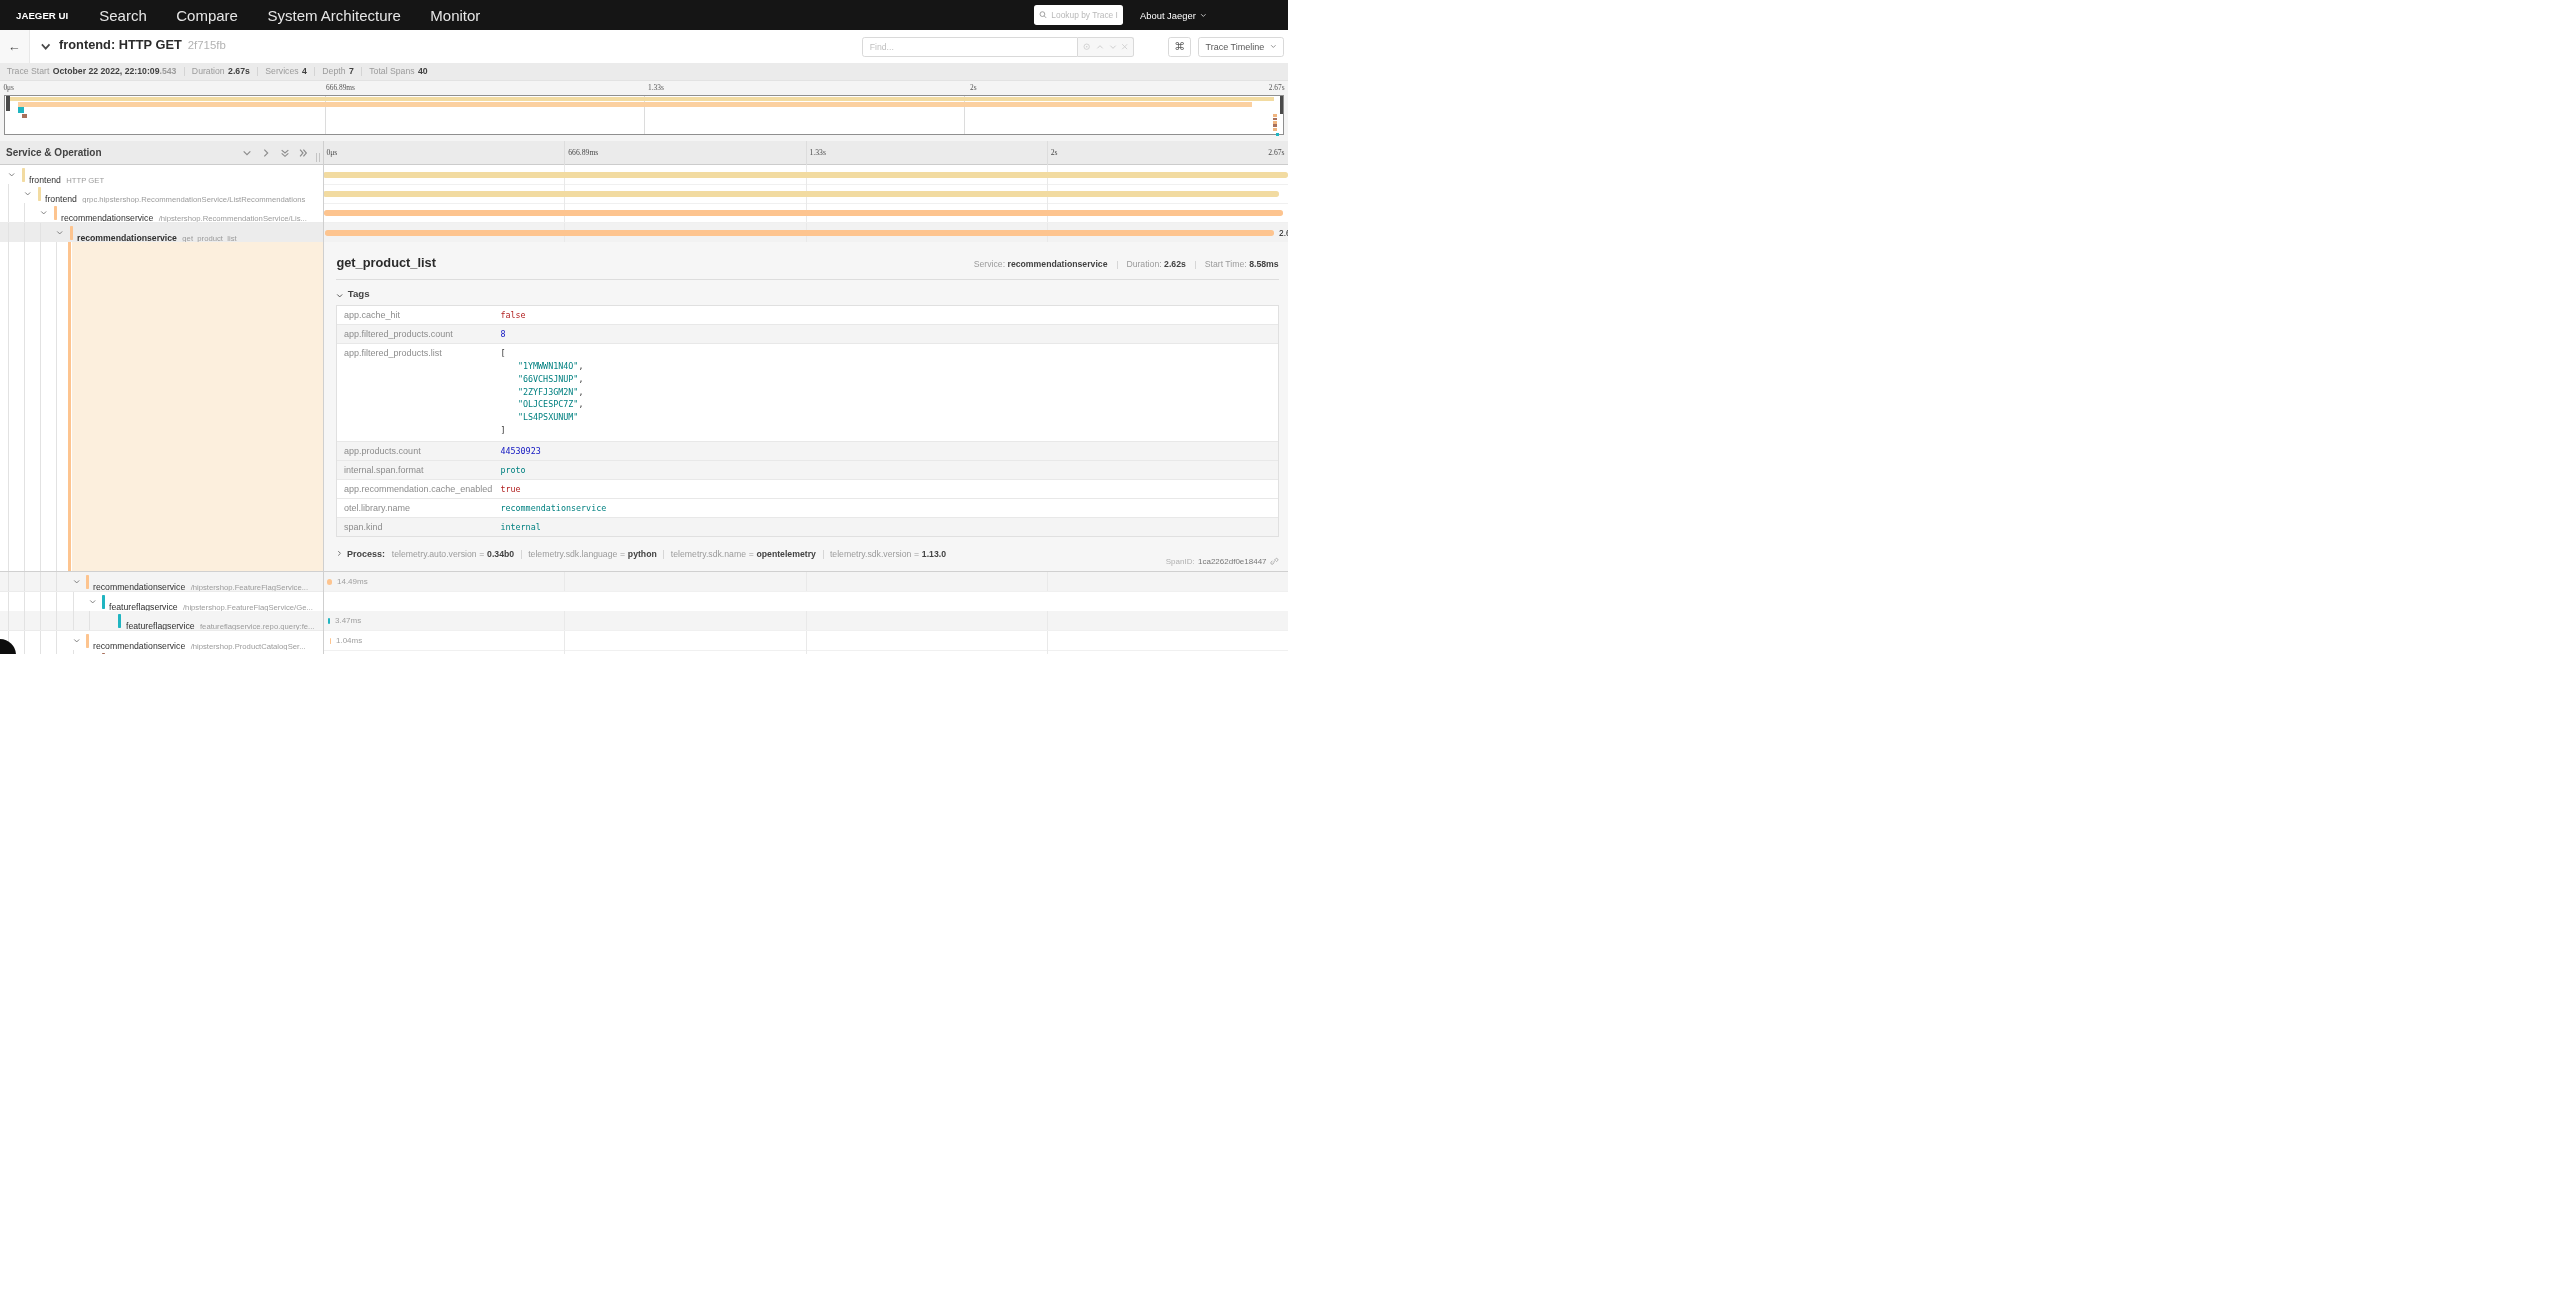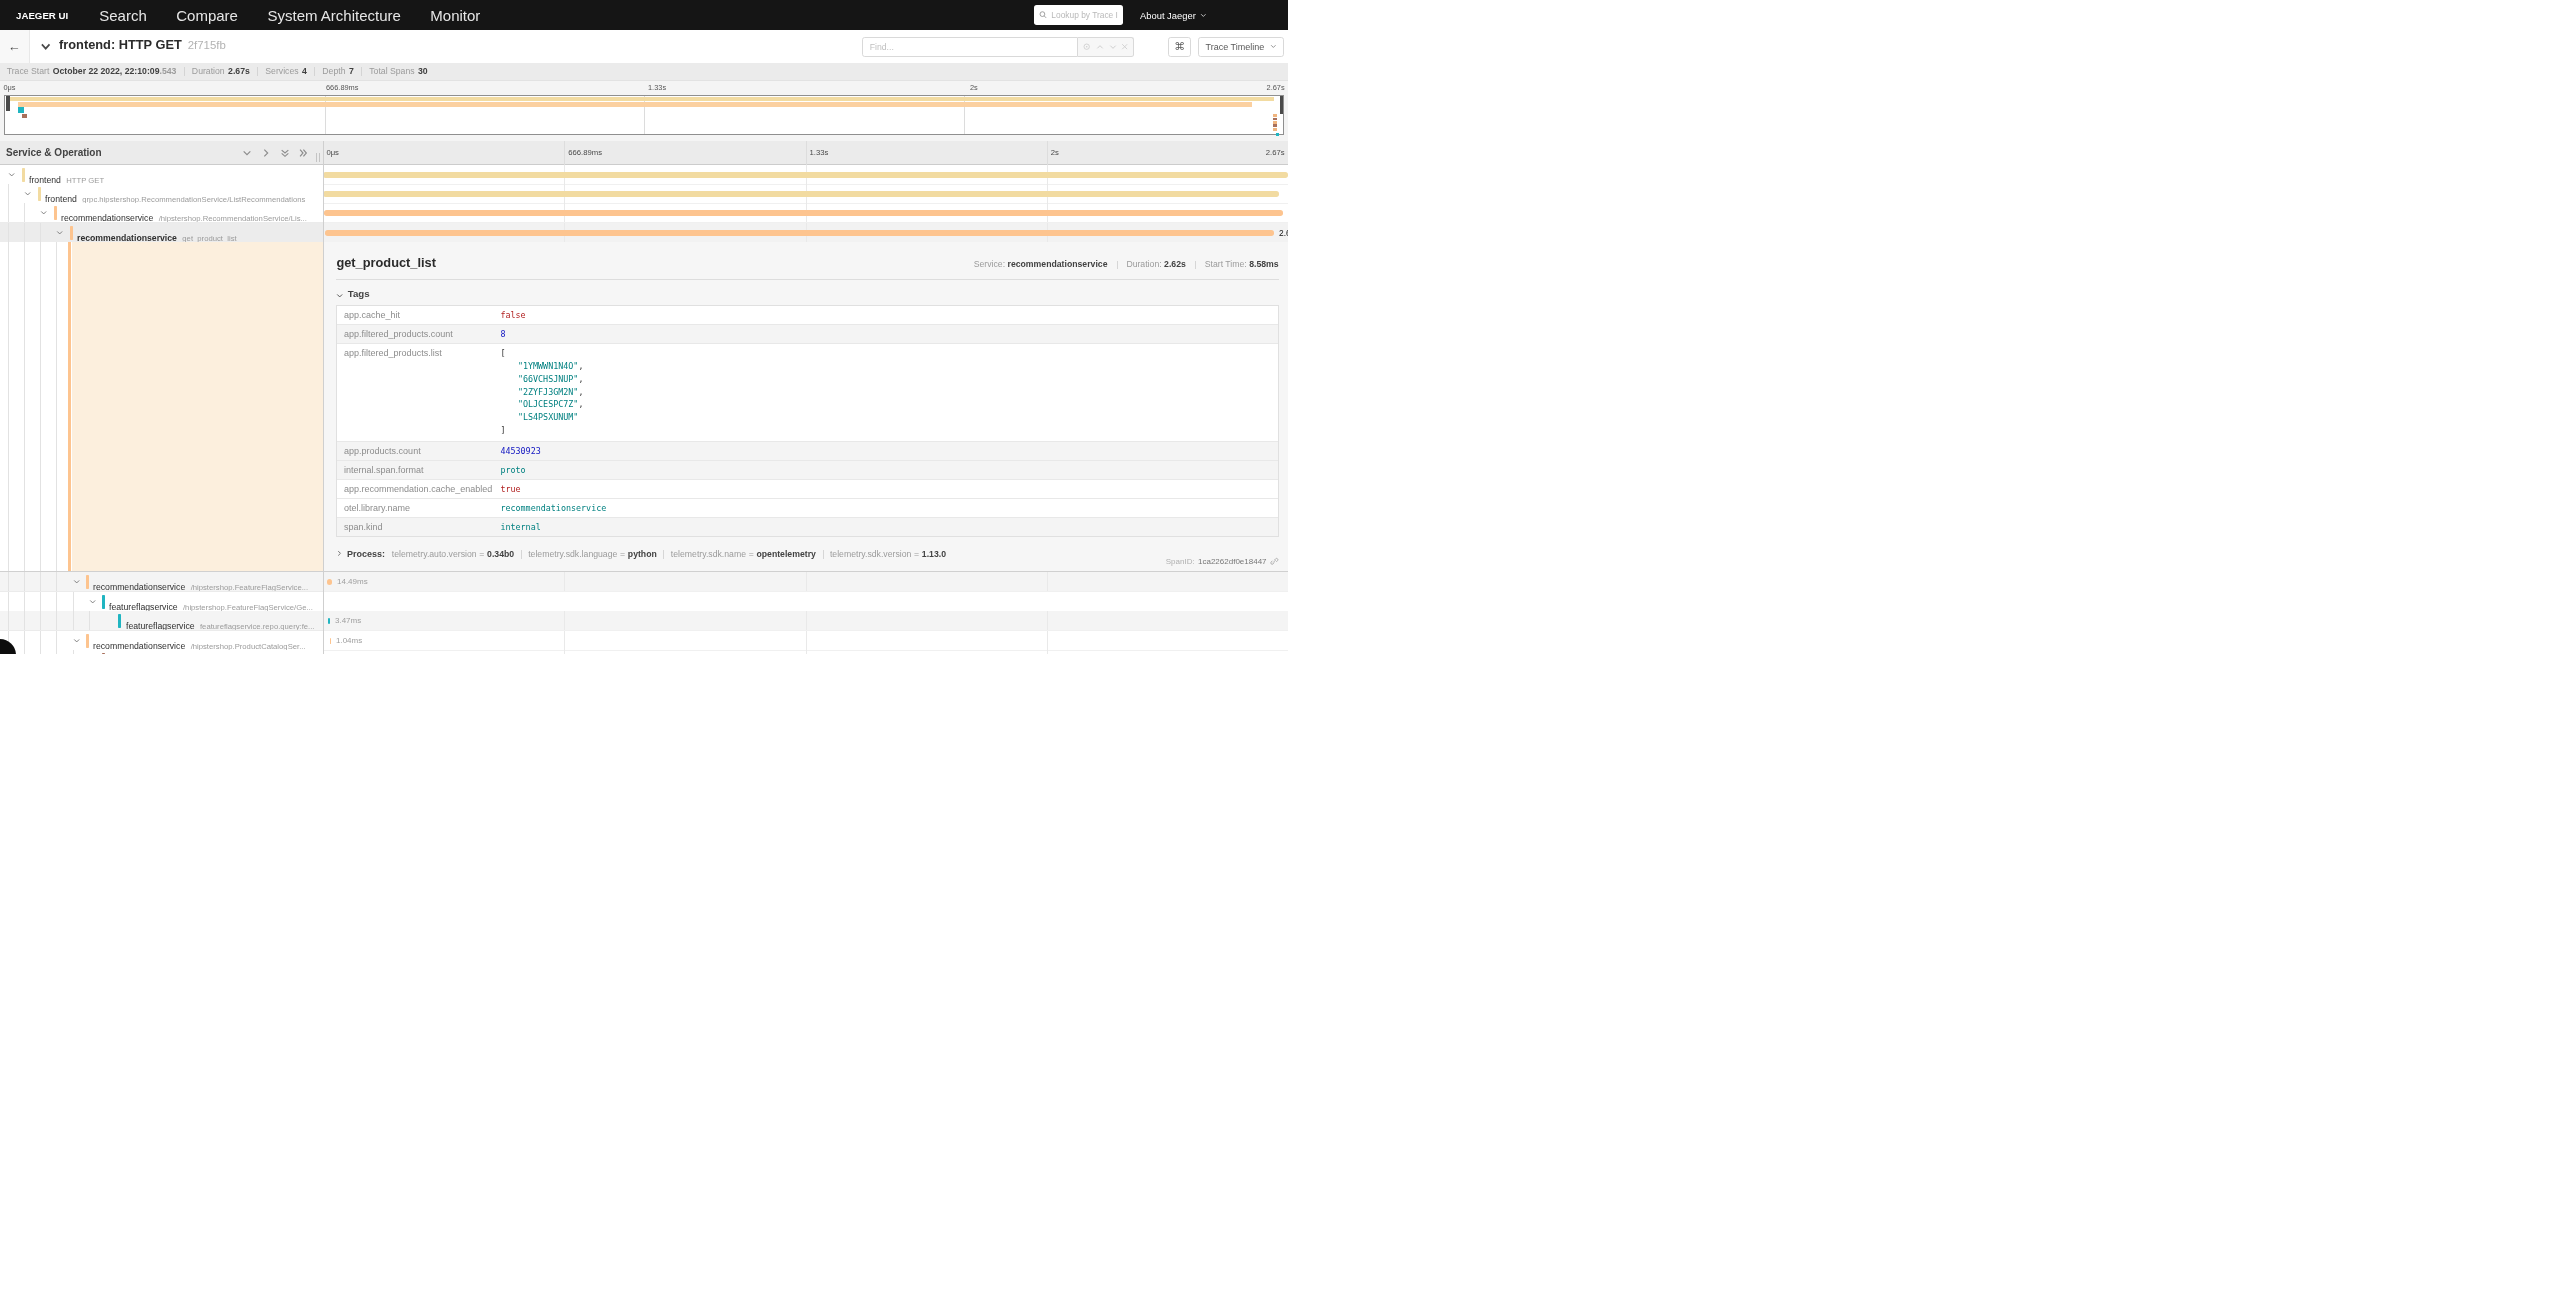--- a/index.html
+++ b/index.html
@@ -46,21 +46,21 @@
   .summary { position:absolute; left:0; top:63px; width:100%; height:17.5px; background:#ebebeb;
     display:flex; align-items:center; font-size:8.7px; padding-left:6.7px; border-bottom:0.7px solid #e2e2e2; }
   .slabel { color:#9b9b9b; margin-right:3.4px; }
   .sval { color:#404040; font-weight:700; }
   .sdim { color:#9b9b9b; font-weight:700; }
   .sdiv { width:0.7px; height:8.7px; background:#d4d4d4; margin:0 7.4px; }
 
   
   .mapwrap { position:absolute; left:0; top:81px; width:100%; height:60px; background:#f4f4f4; }
   .map-ticks { position:absolute; left:0; top:2px; width:100%; height:10.7px; font-size:7.4px; color:#555; }
-  .tick { position:absolute; top:0; white-space:nowrap; }
+  .tick { position:absolute; top:0; white-space:nowrap;font-family:Liberation Serif, serif; }
   .map-canvas { position:absolute; left:4px; top:14px; width:1280px; height:40px; background:#fff;
     border:0.7px solid #8f8f8f; cursor:crosshair; }
   .map-gl { position:absolute; top:0; width:0.7px; height:100%; background:#dcdcdc; }
   .map-bar { position:absolute; }
   .map-handle { position:absolute; width:3.4px; background:#4a4a4a; top:0; cursor:col-resize; }
 
   
   .colhead { position:absolute; left:0; top:141px; width:100%; height:23.5px; background:#ebebeb;
     border-bottom:0.7px solid #cccccc; }
   .colhead-left { position:absolute; left:0; top:0; width:323px; height:23.5px; display:flex; align-items:center; }
@@ -201,21 +201,21 @@
     <span class="slabel">Duration</span>
     <span class="sval">2.67s</span>
     <span class="sdiv"></span>
     <span class="slabel">Services</span>
     <span class="sval">4</span>
     <span class="sdiv"></span>
     <span class="slabel">Depth</span>
     <span class="sval">7</span>
     <span class="sdiv"></span>
     <span class="slabel">Total Spans</span>
-    <span class="sval">30</span>
+    <span class="sval">40</span>
   </div>
 
   <div class="mapwrap">
     <div class="map-ticks" id="map-ticks">
         <span class="tick" style="left: 3.4px;">0μs</span>
         <span class="tick" style="left: calc(25% + 4px);">666.89ms</span>
         <span class="tick" style="left: calc(50% + 4px);">1.33s</span>
         <span class="tick" style="left: calc(75% + 4px);">2s</span>
         <span class="tick" style="right: 3.4px;">2.67s</span>
       </div>

